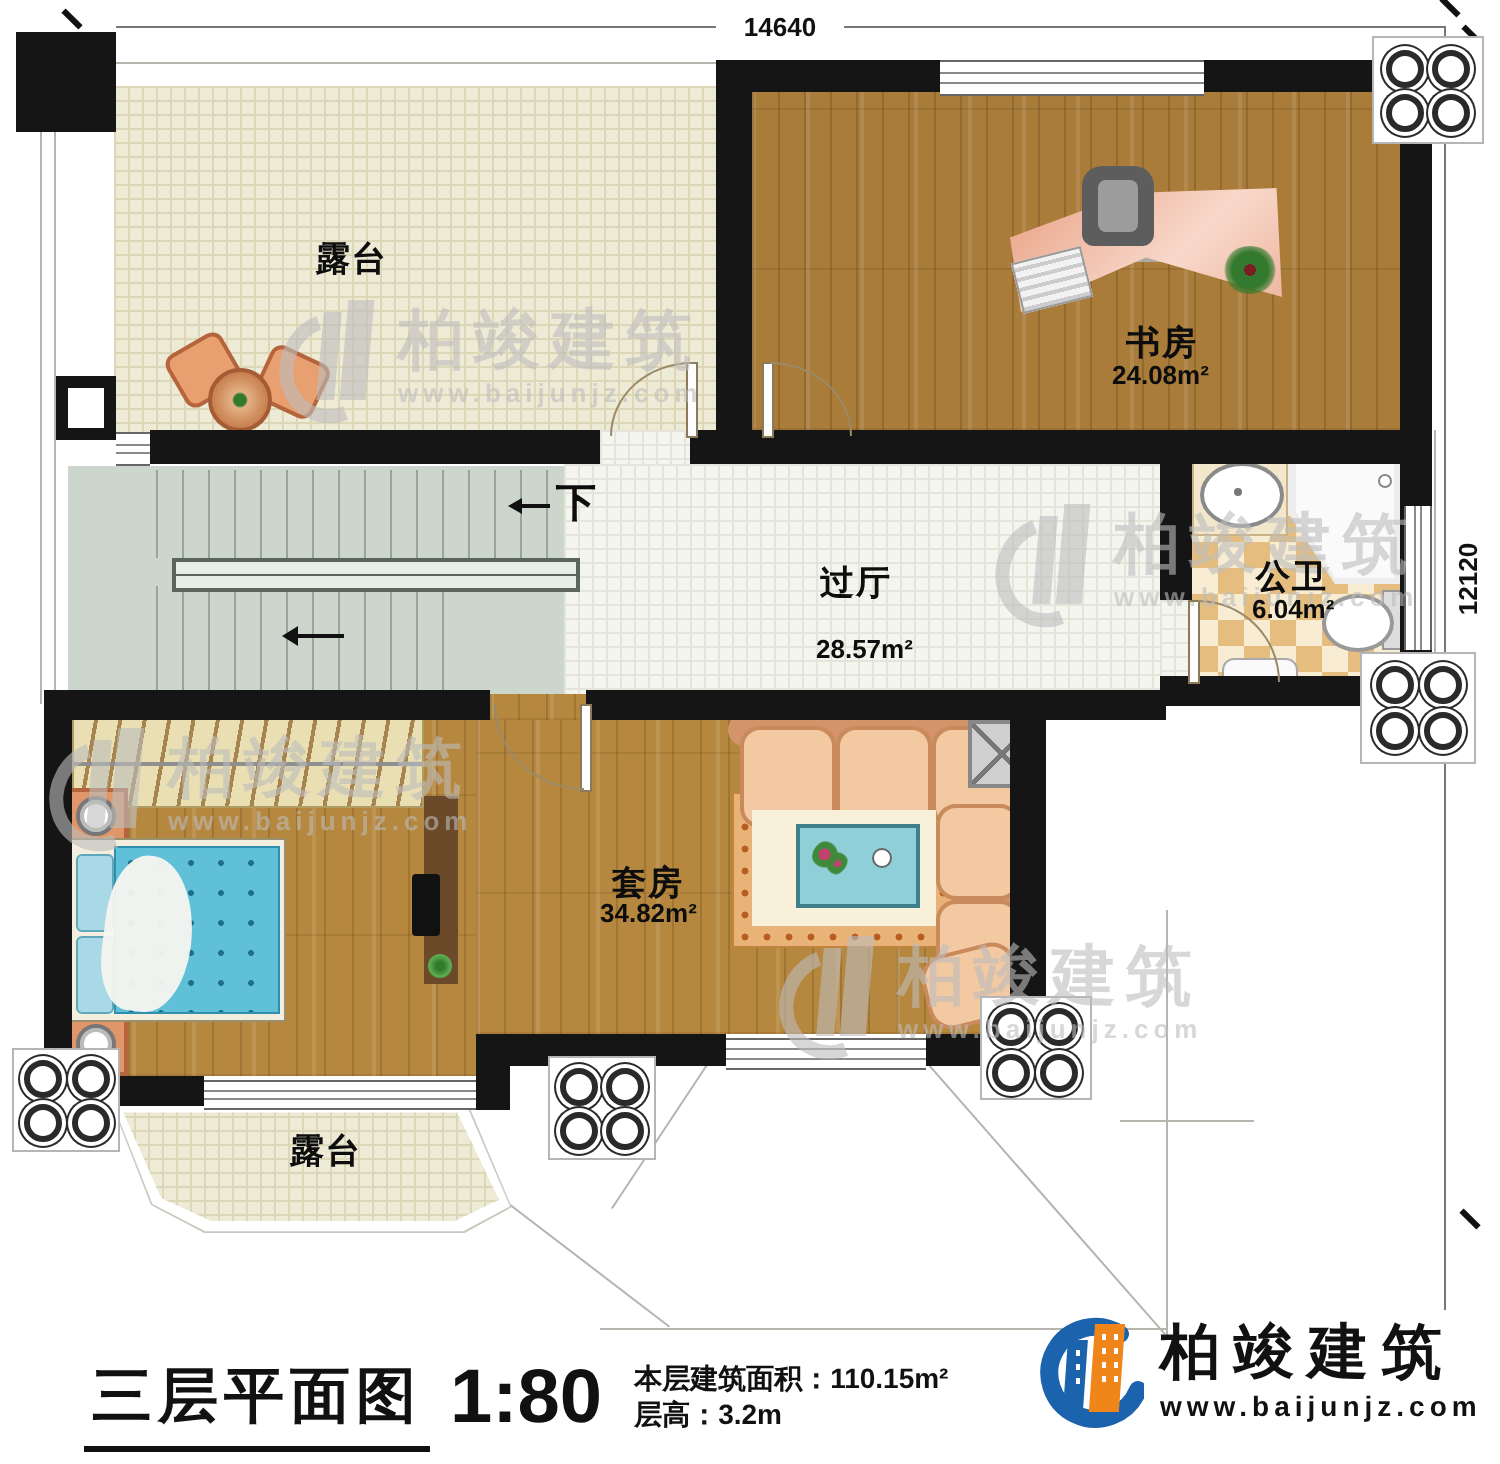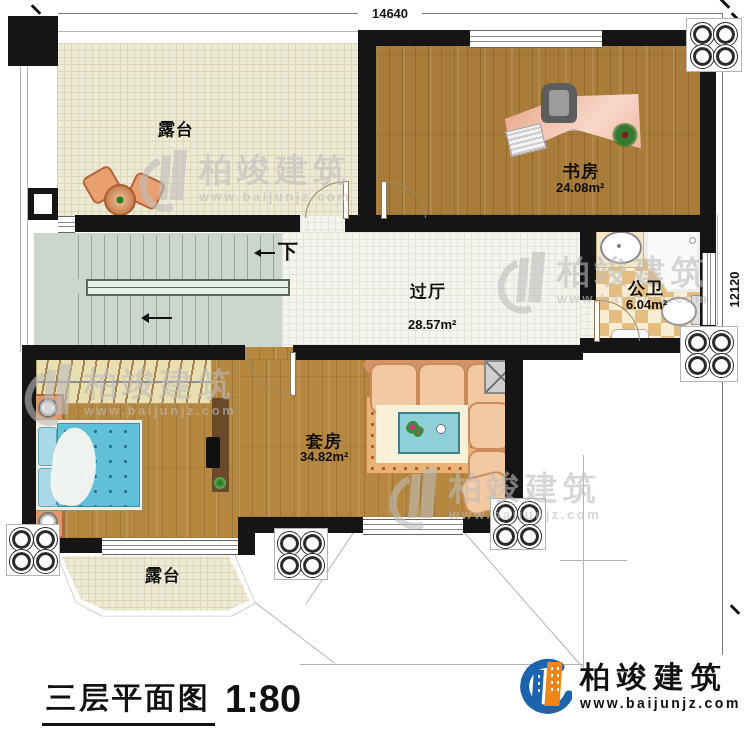--- a/index.html
+++ b/index.html
@@ -298,20 +298,24 @@
       </div>
     <div class="wm-text">
       <span class="wm-name">柏竣建筑</span>
       <span class="wm-url">www.baijunjz.com</span>
     </div>
   </div>
 
   <div class="titleblock" style="left:42px;top:678px;">
     <span class="tb-title">三层平面图</span>
     <span class="tb-scale">1:80</span>
+    <div class="tb-info">
+      <div><span>本层建筑面积：</span><span>110.15m²</span></div>
+      <div><span>层高：</span><span>3.2m</span></div>
+    </div>
   </div>
 
   <div class="brand" style="left:514px;top:655px;">
     <svg width="58" height="62" viewBox="0 0 58 62">
       <path d="M46 12 A23 23 0 1 0 55 40" fill="none" stroke="#1b63ac" stroke-width="9" stroke-linecap="round"></path>
       <rect x="21" y="15" width="10" height="34" fill="#1b63ac" transform="skewX(-4)"></rect>
       <rect x="34" y="7" width="15" height="44" fill="#f08519" transform="skewX(-4)"></rect>
       <g fill="#ffffff">
         <rect x="24" y="20" width="2" height="3"></rect>
           <rect x="24" y="27" width="2" height="3"></rect>

